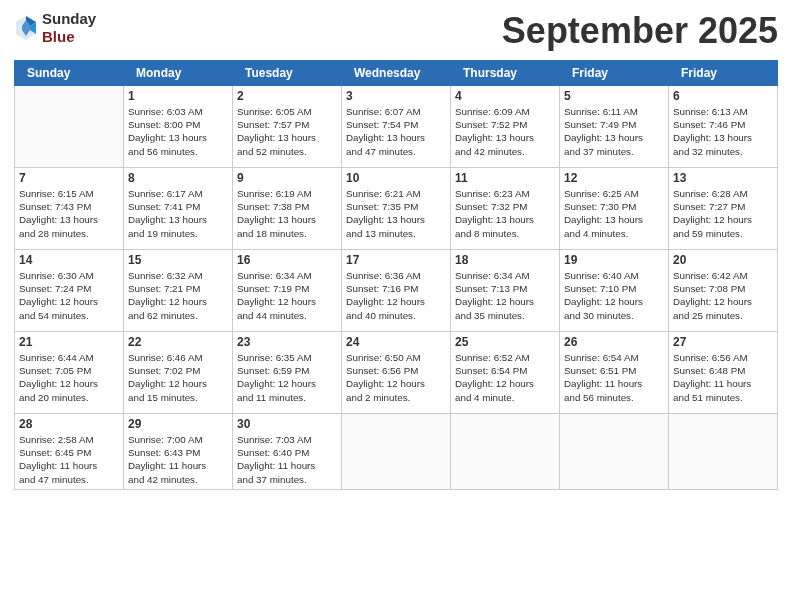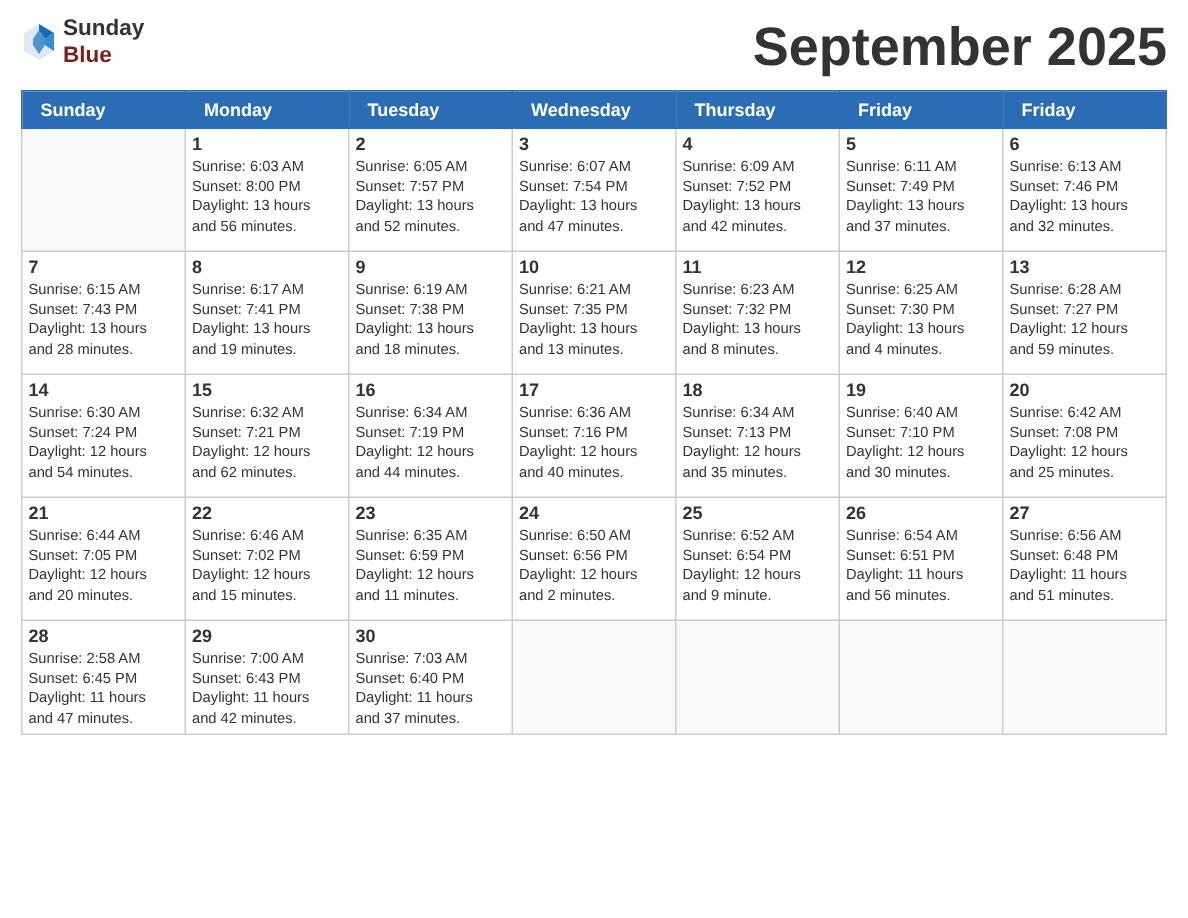--- a/index.html
+++ b/index.html
@@ -299,21 +299,21 @@
             <div class="day-info">Sunrise: 6:50 AM</div>
             <div class="day-info">Sunset: 6:56 PM</div>
             <div class="day-info">Daylight: 12 hours</div>
             <div class="day-info">and 2 minutes.</div>
           </td>
           <td>
             <span class="day-number">25</span>
             <div class="day-info">Sunrise: 6:52 AM</div>
             <div class="day-info">Sunset: 6:54 PM</div>
             <div class="day-info">Daylight: 12 hours</div>
-            <div class="day-info">and 9 minute.</div>
+            <div class="day-info">and 4 minute.</div>
           </td>
           <td>
             <span class="day-number">26</span>
             <div class="day-info">Sunrise: 6:54 AM</div>
             <div class="day-info">Sunset: 6:51 PM</div>
             <div class="day-info">Daylight: 11 hours</div>
             <div class="day-info">and 56 minutes.</div>
           </td>
           <td>
             <span class="day-number">27</span>

